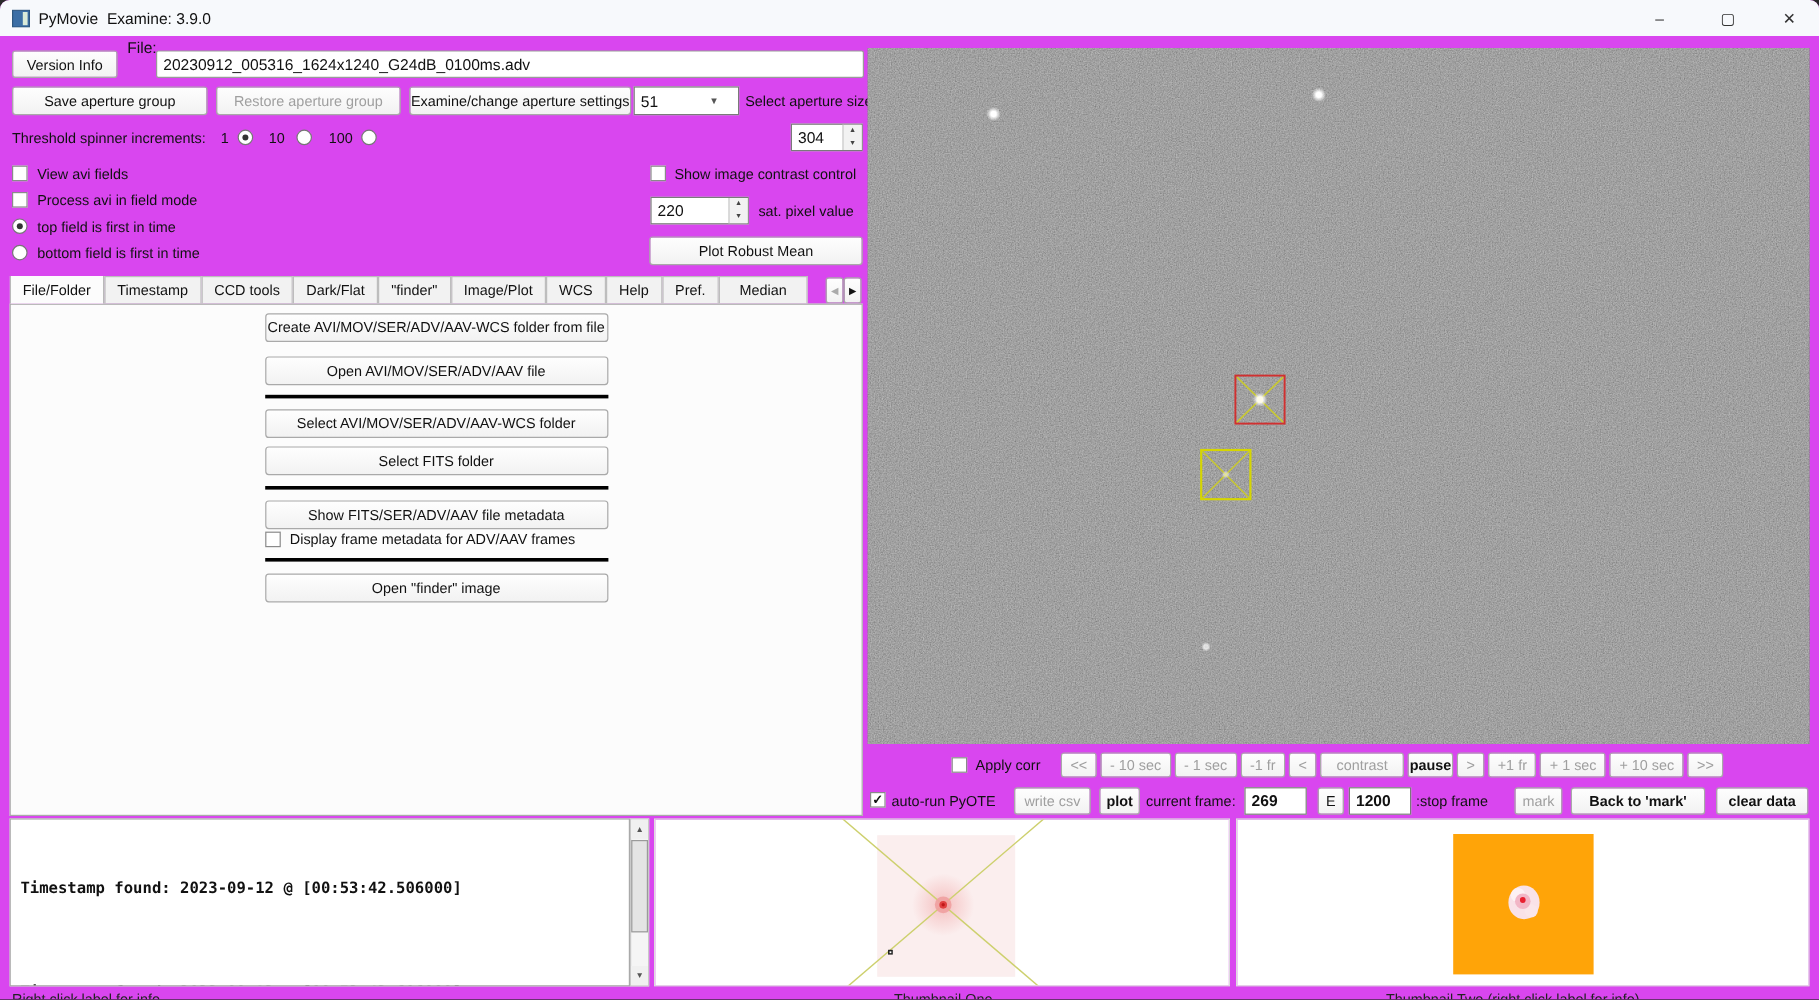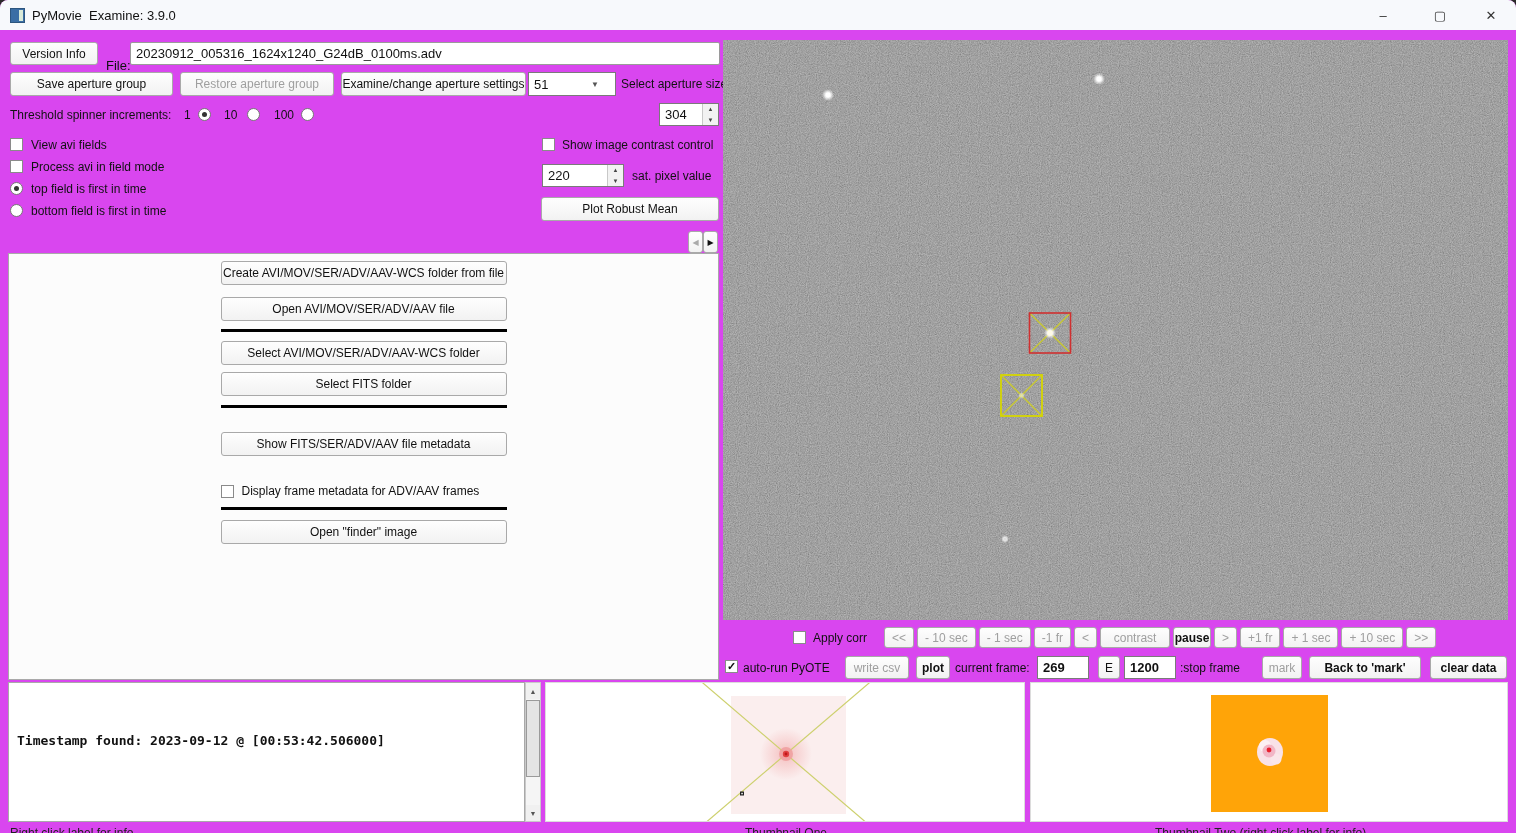--- a/index.html
+++ b/index.html
@@ -50,21 +50,21 @@
     </svg>
     <span class="abs lbl" style="left:32px;top:0;height:30px;font-size:13px">
       <span>PyMovie</span>&nbsp;&nbsp;<span>Examine: 3.9.0</span>
     </span>
     <div class="abs wbtn" style="left:1360px;top:0">–</div>
     <div class="abs wbtn" style="left:1417px;top:0">▢</div>
     <div class="abs wbtn" style="left:1468px;top:0">✕</div>
   </div>
 
   <div class="abs btn" style="left:10px;top:42px;width:88px;height:23px">Version Info</div>
-  <span class="abs lbl" style="left:106px;top:54px;height:23px;font-size:13px">File:</span>
+  <span class="abs lbl" style="left:106px;top:28px;height:23px;font-size:13px">File:</span>
   <div class="abs field" style="left:130px;top:42px;width:590px;height:23px;border-color:#9a9a9a;border-radius:2px">
     <span>20230912_005316_1624x1240_G24dB_0100ms.adv</span>
   </div>
 
   <div class="abs btn" style="left:10px;top:72px;width:163px;height:24px">Save aperture group</div>
   <div class="abs btn dis" style="left:180px;top:72px;width:154px;height:24px">Restore aperture group</div>
   <div class="abs btn" style="left:341px;top:72px;width:185px;height:24px">Examine/change aperture settings</div>
   <div class="abs field" style="left:528px;top:72px;width:88px;height:24px;padding-right:16px">
     <span style="flex:1">51</span>
     <span style="font-size:8px;color:#555">▼</span>
@@ -104,32 +104,44 @@
   <div class="abs spin" style="left:542px;top:164px;width:82px;height:23px">
     <span class="val">220</span>
     <span class="spinbtns">
         <span>▲</span>
         <span>▼</span>
       </span>
   </div>
   <span class="abs lbl" style="left:632px;top:164px;height:23px">sat. pixel value</span>
   <div class="abs btn" style="left:541px;top:197px;width:178px;height:24px">Plot Robust Mean</div>
 
+  <div class="abs" style="left:8px;top:230px;width:680px;height:24px;display:flex;overflow:hidden">
+    <div class="tab active">File/Folder</div>
+    <div class="tab">Timestamp</div>
+    <div class="tab">CCD tools</div>
+    <div class="tab">Dark/Flat</div>
+    <div class="tab">"finder"</div>
+    <div class="tab">Image/Plot</div>
+    <div class="tab">WCS</div>
+    <div class="tab">Help</div>
+    <div class="tab">Pref.</div>
+    <div class="tab" style="min-width:74px">Median</div>
+  </div>
   <div class="abs btn" style="left:688px;top:231px;width:15px;height:22px;font-size:8px;color:#aaa">◀</div>
   <div class="abs btn" style="left:703px;top:231px;width:15px;height:22px;font-size:8px">▶</div>
 
   <div class="abs" style="left:8px;top:253px;width:711px;height:427px;background:#fcfcfc;border:1px solid #a9a9a9;box-sizing:border-box">
     <div class="btn pbtn" style="margin-top:7px">Create AVI/MOV/SER/ADV/AAV-WCS folder from file</div>
     <div class="btn pbtn" style="margin-top:12px">Open AVI/MOV/SER/ADV/AAV file</div>
     <div class="sep" style="width:286px;margin:8px auto 0"></div>
     <div class="btn pbtn" style="margin-top:9px">Select AVI/MOV/SER/ADV/AAV-WCS folder</div>
     <div class="btn pbtn" style="margin-top:7px">Select FITS folder</div>
     <div class="sep" style="width:286px;margin:9px auto 0"></div>
-    <div class="btn pbtn" style="margin-top:24px">Show FITS/SER/ADV/AAV file metadata</div>
-    <div class="row" style="width:286px;margin:28px auto 0">
+    <div class="btn pbtn" style="margin-top:9px">Show FITS/SER/ADV/AAV file metadata</div>
+    <div class="row" style="width:286px;margin:1px auto 0">
       <span class="cb"></span>
       <span class="lbl">Display frame metadata for ADV/AAV frames</span>
     </div>
     <div class="sep" style="width:286px;margin:9px auto 0"></div>
     <div class="btn pbtn" style="margin-top:10px">Open "finder" image</div>
   </div>
 
   <svg class="abs" style="left:723px;top:40px" width="785" height="580">
     <defs>
       <filter id="grain" x="0" y="0" width="100%" height="100%">

